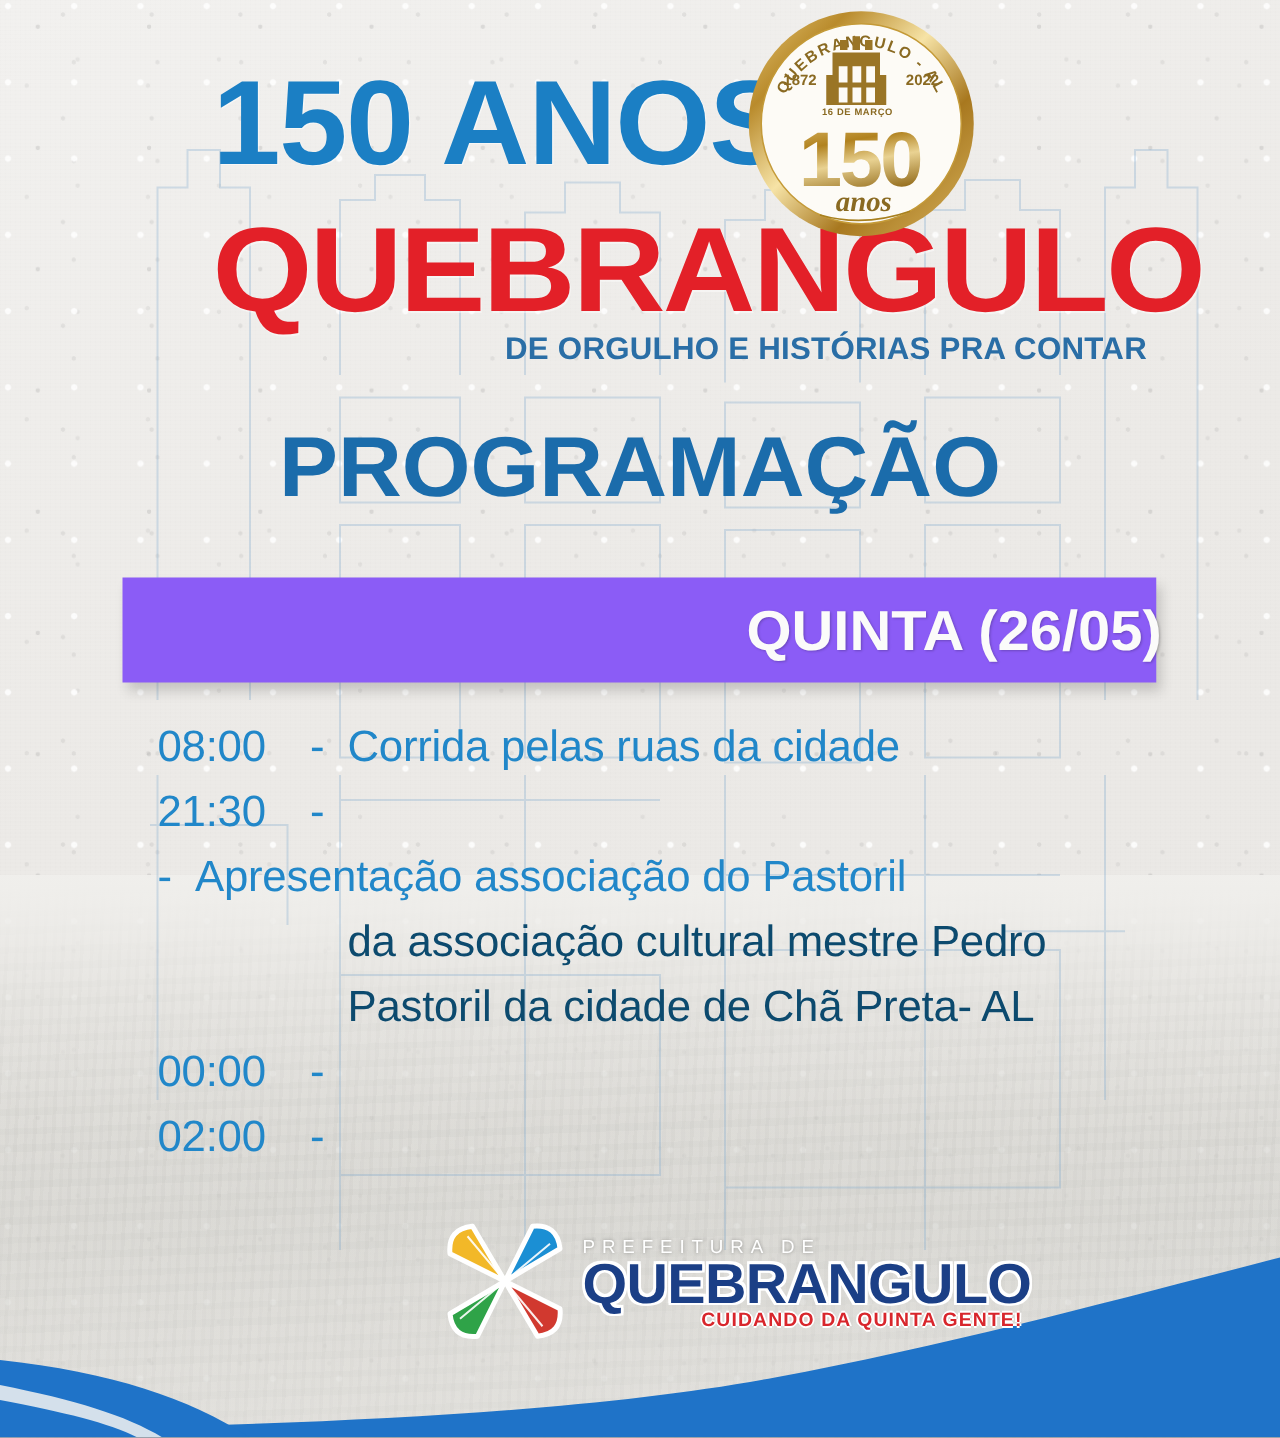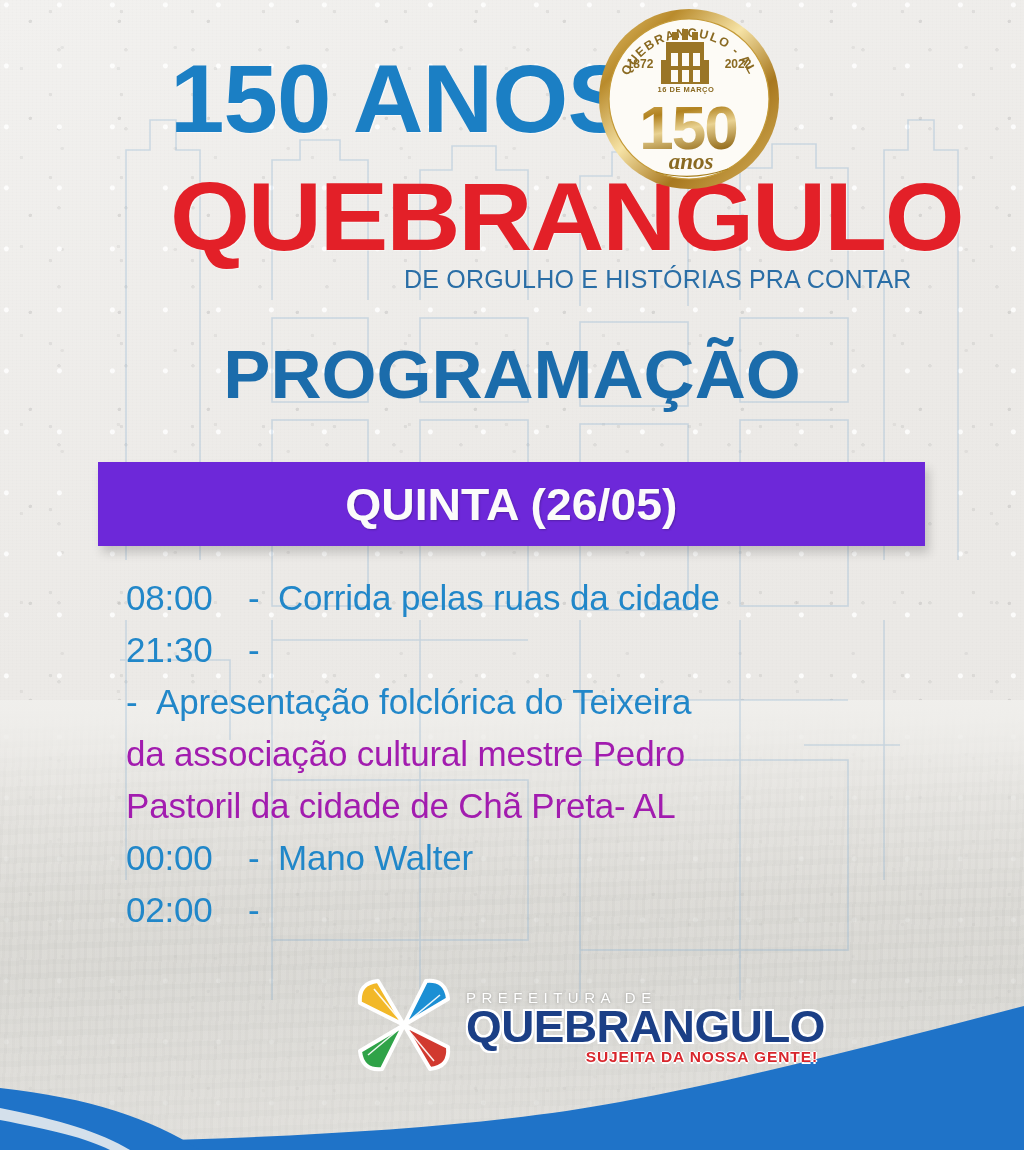--- a/index.html
+++ b/index.html
@@ -120,21 +120,21 @@
     transform-origin: left center;
     text-shadow: 1px 1px 0 rgba(255,255,255,.45);
   }
   .title-sub {
     position: absolute;
     left: 404px;
     top: 215px;
     margin: 0;
     font-size: 25px;
     line-height: 1;
-    font-weight: 400;
+    font-weight: 700;
     letter-spacing: .2px;
     color: #2a6ea6;
     transform: scaleX(1.0);
     transform-origin: left center;
   }
 
   
   .seal {
     position: absolute;
     left: 596px;
@@ -159,24 +159,24 @@
     transform: scaleX(1.04);
   }
 
   
   .day-banner {
     position: absolute;
     left: 98px;
     top: 462px;
     width: 827px;
     height: 84px;
-    background: #6d28d9;
+    background: #8b5cf6;
     display: flex;
     align-items: center;
-    justify-content: center;
+    justify-content: flex-end;
     box-shadow: 4px 7px 9px rgba(60,60,60,.22);
   }
   .day-banner span {
     color: #fbfbfa;
     font-size: 45px;
     font-weight: 700;
     letter-spacing: 0px;
     line-height: 1;
     font-family: "Liberation Sans", sans-serif;
     transform: scaleX(1.03);
@@ -205,25 +205,26 @@
     width: 122px;
     flex: 0 0 122px;
     font-weight: 400;
   }
   .sched-dash {
     width: 30px;
     flex: 0 0 30px;
   }
   .sched-desc { flex: 1 1 auto; }
   .sched-cont {
-    color: #a21caf;
+    color: #0c4a6e;
     font-size: 35px;
     line-height: 52px;
     font-family: "Liberation Sans", sans-serif;
     letter-spacing: -.2px;
+    padding-left: 152px;
     white-space: nowrap;
   }
 
   
   .side-note {
     position: absolute;
     right: 6px;
     top: 700px;
     transform-origin: right top;
     transform: rotate(-90deg) translate(-100%, 0);
@@ -399,28 +400,27 @@
         <span class="sched-time">08:00</span>
         <span class="sched-dash">-</span>
         <span class="sched-desc">Corrida pelas ruas da cidade</span>
       </div>
       <div class="sched-row">
         <span class="sched-time">21:30</span>
         <span class="sched-dash">-</span>
       </div>
       <div class="sched-row">
         <span class="sched-dash">-</span>
-        <span class="sched-desc">Apresentação folclórica do Teixeira</span>
+        <span class="sched-desc">Apresentação associação do Pastoril</span>
       </div>
       <div class="sched-cont">da associação cultural mestre Pedro</div>
       <div class="sched-cont">Pastoril da cidade de Chã Preta- AL</div>
       <div class="sched-row">
         <span class="sched-time">00:00</span>
         <span class="sched-dash">-</span>
-        <span class="sched-desc">Mano Walter</span>
       </div>
       <div class="sched-row">
         <span class="sched-time">02:00</span>
         <span class="sched-dash">-</span>
       </div>
     </div>
 
   <div class="side-note">*ORDEM DAS BANDAS SUJEITA A ALTERAÇÕES</div>
 
   <svg class="wave-layer" viewBox="0 0 1024 170" preserveAspectRatio="none">
@@ -438,17 +438,17 @@
         <path d="M52 52 L96 74 Q98 94 78 96 L52 52 Z" fill="#d1392f"></path>
         <path d="M52 52 L30 96 Q10 98 8 78 L52 52 Z" fill="#2fa348"></path>
       </g>
       <g stroke="#ffffff" stroke-width="1.6" opacity=".9">
         <path d="M52 52 L22 16 M52 52 L88 22 M52 52 L82 88 M52 52 L16 82"></path>
       </g>
     </svg>
     <div class="logo-text">
       <div class="logo-pref">PREFEITURA DE</div>
       <div class="logo-name">QUEBRANGULO</div>
-      <div class="logo-slogan">SUJEITA DA NOSSA GENTE!</div>
+      <div class="logo-slogan">CUIDANDO DA QUINTA GENTE!</div>
     </div>
   </div>
 
 </div>
 
 </body></html>

